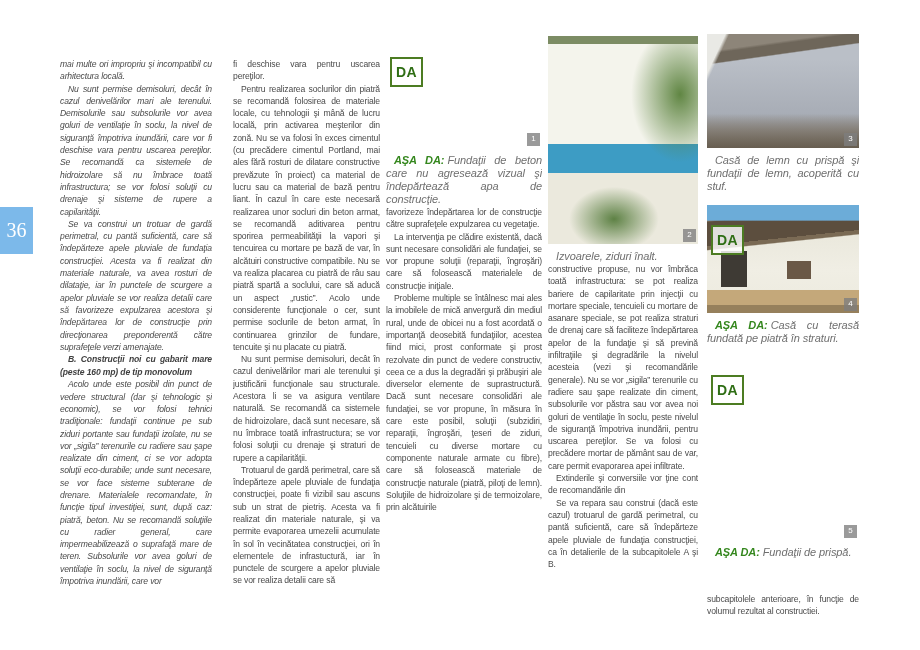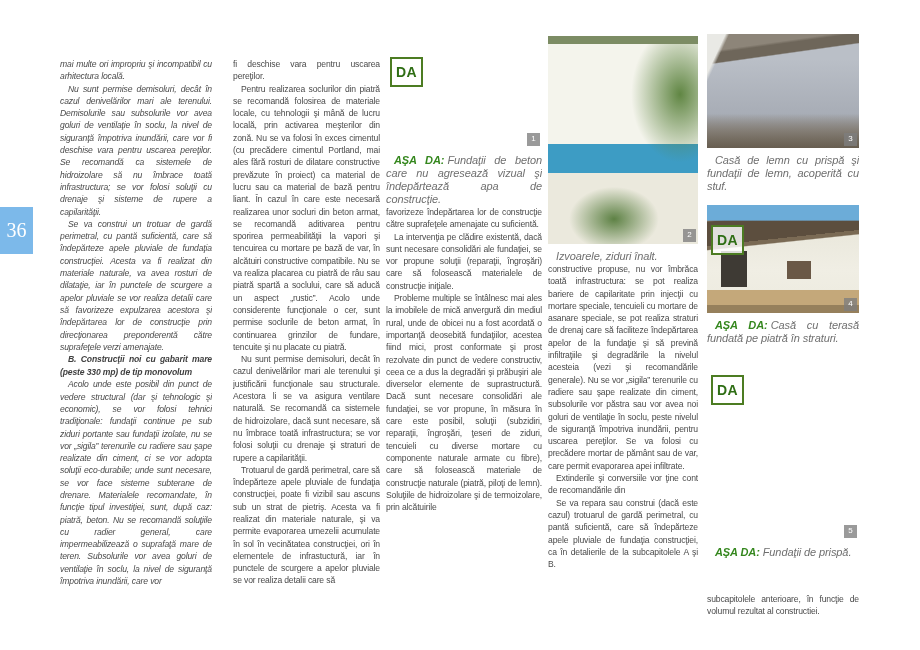--- a/index.html
+++ b/index.html
@@ -97,42 +97,42 @@
 <div class="page">
 
   <div class="pagenum">
     <span>36</span>
   </div>
 
   <div class="col" id="col1">
     <p>mai multe ori impropriu şi incompatibil cu arhitectura locală.</p>
     <p class="ind">Nu sunt permise demisoluri, decât în cazul denivelărilor mari ale terenului. Demisolurile sau subsolurile vor avea goluri de ventilaţie în soclu, la nivel de siguranţă împotriva inundării, care vor fi deschise vara pentru uscarea pereţilor. Se recomandă ca sistemele de hidroizolare să nu îmbrace toată infrastructura; se vor folosi soluţii cu drenaje şi sisteme de rupere a capilarităţii.</p>
     <p class="ind">Se va construi un trotuar de gardă perimetral, cu pantă suficientă, care să îndepărteze apele pluviale de fundaţia construcţiei. Acesta va fi realizat din materiale naturale, va avea rosturi de dilataţie, iar în punctele de scurgere a apelor pluviale se vor realiza detalii care să favorizeze expulzarea acestora şi îndepărtarea lor de construcţie prin direcţionarea preponderentă către suprafeţele verzi amenajate.</p>
-    <p class="heading">B. Construcţii noi cu gabarit mare (peste 330 mp) de tip monovolum</p>
+    <p class="heading">B. Construcţii noi cu gabarit mare (peste 160 mp) de tip monovolum</p>
     <p class="ind">Acolo unde este posibil din punct de vedere structural (dar şi tehnologic şi economic), se vor folosi tehnici tradiţionale: fundaţii continue pe sub ziduri portante sau fundaţii izolate, nu se vor „sigila” terenurile cu radiere sau şape realizate din ciment, ci se vor adopta soluţii eco-durabile; unde sunt necesare, se vor face sisteme subterane de drenare. Materialele recomandate, în funcţie tipul investiţiei, sunt, după caz: piatră, beton. Nu se recomandă soluţiile cu radier general, care impermeabilizează o suprafaţă mare de teren. Subsolurile vor avea goluri de ventilaţie în soclu, la nivel de siguranţă împotriva inundării, care vor</p>
   </div>
 
   <div class="col" id="col2">
     <p>fi deschise vara pentru uscarea pereţilor.</p>
     <p class="ind">Pentru realizarea soclurilor din piatră se recomandă folosirea de materiale locale, cu tehnologii şi mână de lucru locală, prin activarea meşterilor din zonă. Nu se va folosi în exces cimentul (cu precădere cimentul Portland, mai ales fără rosturi de dilatare constructive prevăzute în proiect) ca material de lucru sau ca material de bază pentru liant. În cazul în care este necesară realizarea unor socluri din beton armat, se recomandă aditivarea pentru sporirea permeabilităţii la vapori şi tencuirea cu mortare pe bază de var, în alcătuiri constructive compatibile. Nu se va realiza placarea cu piatră de râu sau piatră spartă a soclului, care să aducă un aspect „rustic”. Acolo unde considerente funcţionale o cer, sunt permise soclurile de beton armat, în continuarea grinzilor de fundare, tencuite şi nu placate cu piatră.</p>
     <p class="ind">Nu sunt permise demisoluri, decât în cazul denivelărilor mari ale terenului şi justificării funcţionale sau structurale. Acestora li se va asigura ventilare naturală. Se recomandă ca sistemele de hidroizolare, dacă sunt necesare, să nu îmbrace toată infrastructura; se vor folosi soluţii cu drenaje şi straturi de rupere a capilarităţii.</p>
     <p class="ind">Trotuarul de gardă perimetral, care să îndepărteze apele pluviale de fundaţia construcţiei, poate fi vizibil sau ascuns sub un strat de pietriş. Acesta va fi realizat din materiale naturale, şi va permite evaporarea umezelii acumulate în sol în vecinătatea construcţiei, ori în elementele de infrastuctură, iar în punctele de scurgere a apelor pluviale se vor realiza detalii care să</p>
   </div>
 
   <div class="col" id="col3">
     <figure class="fig">
       <div class="photo ph1">
         <div class="da">DA</div>
         <div class="num">1</div>
       </div>
       <figcaption class="caption">
         <span class="lead">AŞA DA:</span><span>Fundaţii de beton care nu agresează vizual şi îndepărtează apa de construcţie.</span>
       </figcaption>
     </figure>
-    <p class="mt10">favorizeze îndepărtarea lor de construcţie către suprafeţele amenajate cu suficientă.</p>
+    <p class="mt10">favorizeze îndepărtarea lor de construcţie către suprafeţele expulzarea cu vegetaţie.</p>
     <p class="ind">La intervenţia pe clădire existentă, dacă sunt necesare consolidări ale fundaţiei, se vor propune soluţii (reparaţii, îngroşări) care să folosească materialele de construcţie iniţiale.</p>
     <p class="ind">Probleme multiple se întâlnesc mai ales la imobilele de mică anvergură din mediul rural, unde de obicei nu a fost acordată o importanţă deosebită fundaţiilor, acestea fiind mici, prost conformate şi prost rezolvate din punct de vedere constructiv, ceea ce a dus la degradări şi prăbuşiri ale diverselor elemente de suprastructură. Dacă sunt necesare consolidări ale fundaţiei, se vor propune, în măsura în care este posibil, soluţii (subzidiri, reparaţii, îngroşări, ţeseri de ziduri, tencuieli cu diverse mortare cu componente naturale armate cu fibre), care să folosească materiale de construcţie naturale (piatră, piloţi de lemn). Soluţiile de hidroizolare şi de termoizolare, prin alcătuirile</p>
   </div>
 
   <div class="col" id="col4">
     <figure class="fig">
       <div class="photo ph2">
         <div class="num">2</div>
       </div>
       <figcaption class="caption">

